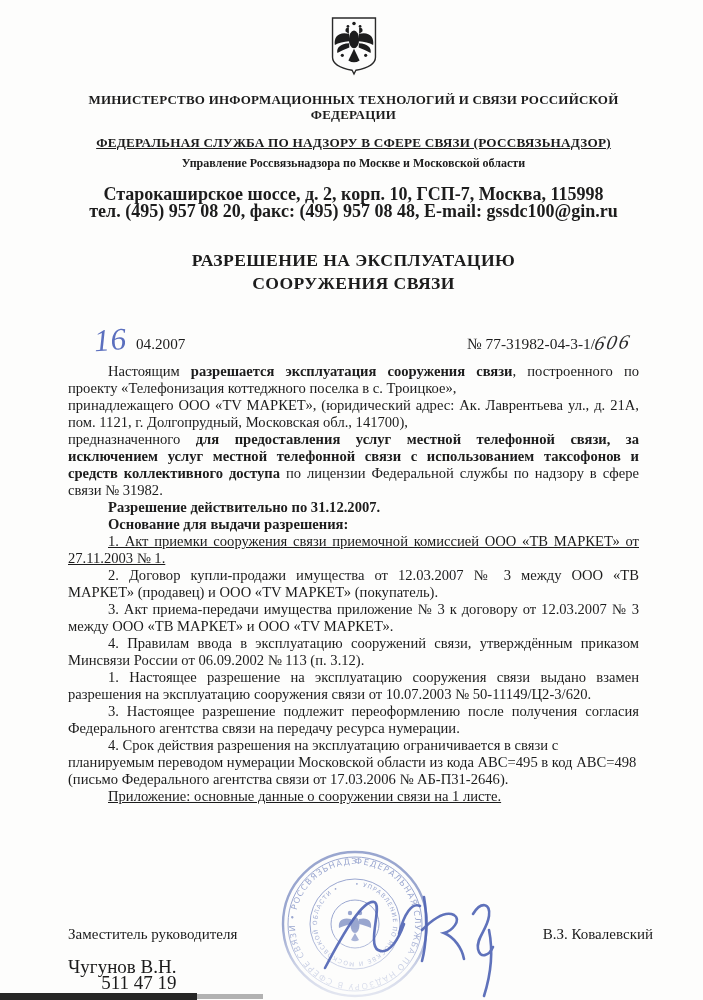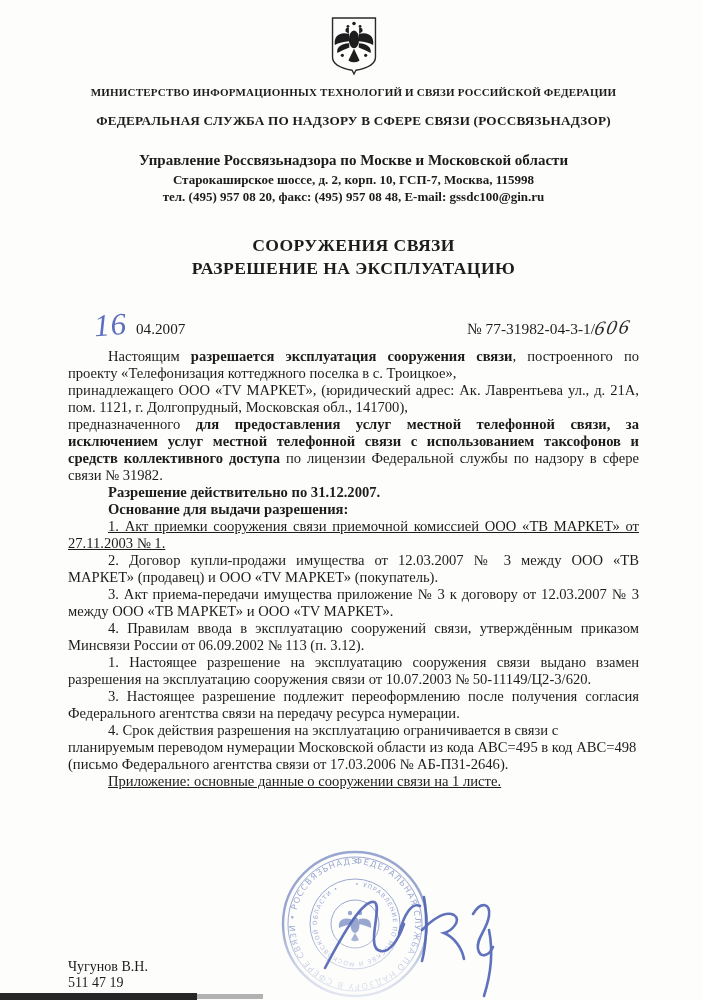--- a/index.html
+++ b/index.html
@@ -3,45 +3,45 @@
 <meta charset="utf-8">
 <style>
   html,body{margin:0;padding:0;background:#ffffff;}
   .page{
     position:relative;width:703px;height:1000px;background:#fdfdfc;overflow:hidden;
     font-family:"Liberation Serif", serif;color:#1c1c1c;
   }
   .content{padding:0 64px 0 68px;}
   .center{text-align:center;}
   .hdr-emblem{display:block;margin:15px auto 0 auto;}
-  .hdr-ministry{margin-top:8px;font-size:11px;font-weight:bold;letter-spacing:.2px;line-height:15px;}
-  .hdr-service{margin-top:13px;font-size:13.2px;font-weight:bold;letter-spacing:.2px;line-height:16px;}
-  .hdr-office{margin-top:22px;font-size:15px;font-weight:bold;line-height:18px;}
-  .hdr-address{margin-top:2px;font-size:13px;font-weight:bold;line-height:17px;}
+  .hdr-ministry{margin-top:15px;font-size:13px;font-weight:bold;letter-spacing:.2px;line-height:15px;}
+  .hdr-service{margin-top:13px;font-size:13.2px;font-weight:bold;letter-spacing:.2px;line-height:16px;text-decoration:underline;}
+  .hdr-office{margin-top:3px;font-size:12px;font-weight:bold;line-height:18px;}
+  .hdr-address{margin-top:14px;font-size:18px;font-weight:bold;line-height:17px;}
   .doc-title{margin-top:29px;font-size:17.6px;font-weight:bold;line-height:23px;letter-spacing:.4px;}
   .date-row{margin-top:24px;display:flex;justify-content:space-between;align-items:flex-end;height:34px;}
   .date-left{padding-left:26px;font-size:15.2px;display:flex;align-items:flex-end;gap:9px;}
   .hand-blue{
     font-size:31px;line-height:26px;font-style:italic;color:#5b6fbe;
     transform:rotate(-4deg);display:inline-block;font-weight:400;letter-spacing:1px;
   }
   .number{font-size:15.4px;padding-right:8px;}
   .hand-dark{
     display:inline-block;font-style:italic;font-size:20px;line-height:14px;
     transform:skewX(-14deg) rotate(-3deg);letter-spacing:2px;color:#2a2a2a;
   }
   .body-text{margin-top:10px;}
   .body-text p{margin:0;font-size:14.6px;line-height:17px;}
   .j{text-align:justify;}
   .indent{text-indent:40px;}
   .gap{margin-top:16px;text-decoration:underline;}
   .gap-sm{margin-top:14px;}
   .bold{font-weight:bold;}
   .sig-row{position:absolute;top:926px;left:68px;right:50px;display:flex;justify-content:space-between;font-size:15px;}
-  .executor{position:absolute;top:959px;left:68px;font-size:14px;line-height:16px;}
+  .executor{position:absolute;top:959px;left:68px;font-size:19px;line-height:16px;text-align:right;}
   .stamp{position:absolute;left:272px;top:848px;opacity:.52;
     -webkit-mask-image:linear-gradient(180deg,rgba(0,0,0,1) 52%,rgba(0,0,0,.45) 80%,rgba(0,0,0,.22) 100%);
     mask-image:linear-gradient(180deg,rgba(0,0,0,1) 52%,rgba(0,0,0,.45) 80%,rgba(0,0,0,.22) 100%);}
   .signature-ink{position:absolute;left:303px;top:872px;opacity:.9;}
   .scan-bar-dark{position:absolute;left:0;bottom:0;width:197px;height:7px;background:#262626;}
   .scan-bar-light{position:absolute;left:197px;bottom:1px;width:66px;height:5px;background:#8a8a8a;opacity:.65;}
 </style>
 </head>
 <body>
 
@@ -69,22 +69,22 @@
 
     <div class="hdr-ministry center">МИНИСТЕРСТВО ИНФОРМАЦИОННЫХ ТЕХНОЛОГИЙ И СВЯЗИ РОССИЙСКОЙ ФЕДЕРАЦИИ</div>
     <div class="hdr-service center">ФЕДЕРАЛЬНАЯ СЛУЖБА ПО НАДЗОРУ В СФЕРЕ СВЯЗИ (РОССВЯЗЬНАДЗОР)</div>
     <div class="hdr-office center">Управление Россвязьнадзора по Москве и Московской области</div>
     <div class="hdr-address center">
       <div>Старокаширское шоссе, д. 2, корп. 10, ГСП-7, Москва, 115998</div>
       <div>тел. (495) 957 08 20, факс: (495) 957 08 48, E-mail: gssdc100@gin.ru</div>
     </div>
 
     <div class="doc-title center">
+      <div>РАЗРЕШЕНИЕ НА ЭКСПЛУАТАЦИЮ</div>
       <div>СООРУЖЕНИЯ СВЯЗИ</div>
-      <div>РАЗРЕШЕНИЕ НА ЭКСПЛУАТАЦИЮ</div>
     </div>
 
     <div class="date-row">
       <div class="date-left">
         <span class="hand-blue">16</span>
         <span>04.2007</span>
       </div>
       <div class="number">
         <span>№ 77-31982-04-3-1/</span><span class="hand-dark">606</span>
       </div>
@@ -106,20 +106,24 @@
 
 
       <p class="j indent gap-sm">1. Настоящее разрешение на эксплуатацию сооружения связи выдано взамен разрешения на эксплуатацию сооружения связи от 10.07.2003 № 50-11149/Ц2-3/620.</p>
       <p class="j indent">3. Настоящее разрешение подлежит переоформлению после получения согласия Федерального агентства связи на передачу ресурса нумерации.</p>
       <p class="indent">4. Срок действия разрешения на эксплуатацию ограничивается в связи с планируемым переводом нумерации Московской области из кода АВС=495 в код АВС=498 (письмо Федерального агентства связи от 17.03.2006 № АБ-П31-2646).</p>
 
       <p class="indent gap">Приложение: основные данные о сооружении связи на 1 листе.</p>
     </div>
   </div>
 
+  <div class="sig-row">
+    <span>Заместитель руководителя</span>
+    <span>В.З. Ковалевский</span>
+  </div>
 
   <div class="executor">
     <div>Чугунов В.Н.</div>
     <div>511 47 19</div>
   </div>
 
   <svg class="stamp" width="166" height="152" viewBox="0 0 166 150">
     <defs>
       <path id="ringOuter" d="M 83,15 a 60,60 0 1,1 -0.02,0" fill="none"></path>
       <path id="ringInner" d="M 83,37 a 38,38 0 1,1 -0.02,0" fill="none"></path>

